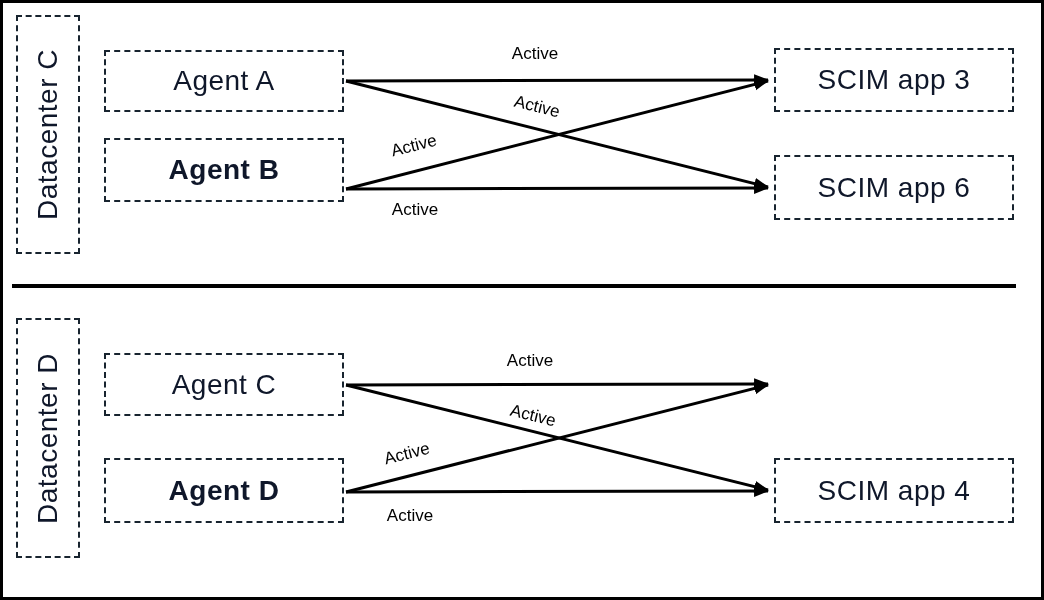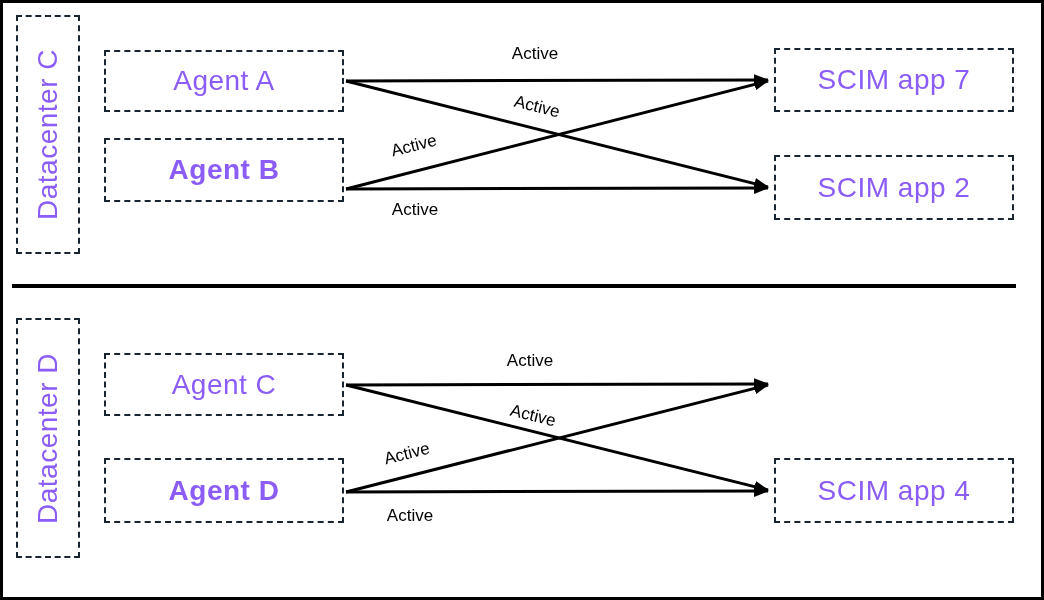--- a/index.html
+++ b/index.html
@@ -18,21 +18,21 @@
     overflow: hidden;
   }
   .node {
     position: absolute;
     box-sizing: border-box;
     border: 2px dashed #18242f;
     background: #ffffff;
     display: flex;
     align-items: center;
     justify-content: center;
-    color: #8b5cf6;
+    color: #0f172a;
   }
   .node .label {
     font-size: 28px;
     letter-spacing: 0.5px;
     white-space: nowrap;
   }
   .vnode .label {
     writing-mode: vertical-rl;
     transform: rotate(180deg);
     font-size: 28px;
@@ -103,24 +103,24 @@
   <div class="node vnode dc-c">
     <span class="label">Datacenter C</span>
   </div>
   <div class="node agent-a">
     <span class="label">Agent A</span>
   </div>
   <div class="node agent-b">
     <span class="label">Agent B</span>
   </div>
   <div class="node scim-1">
-    <span class="label">SCIM app 7</span>
+    <span class="label">SCIM app 3</span>
   </div>
   <div class="node scim-2">
-    <span class="label">SCIM app 2</span>
+    <span class="label">SCIM app 6</span>
   </div>
 
   <div class="conn-label lbl-1">Active</div>
   <div class="conn-label rot-cw lbl-2">Active</div>
   <div class="conn-label rot-ccw lbl-3">Active</div>
   <div class="conn-label lbl-4">Active</div>
 
   <div class="node vnode dc-d">
     <span class="label">Datacenter D</span>
   </div>

